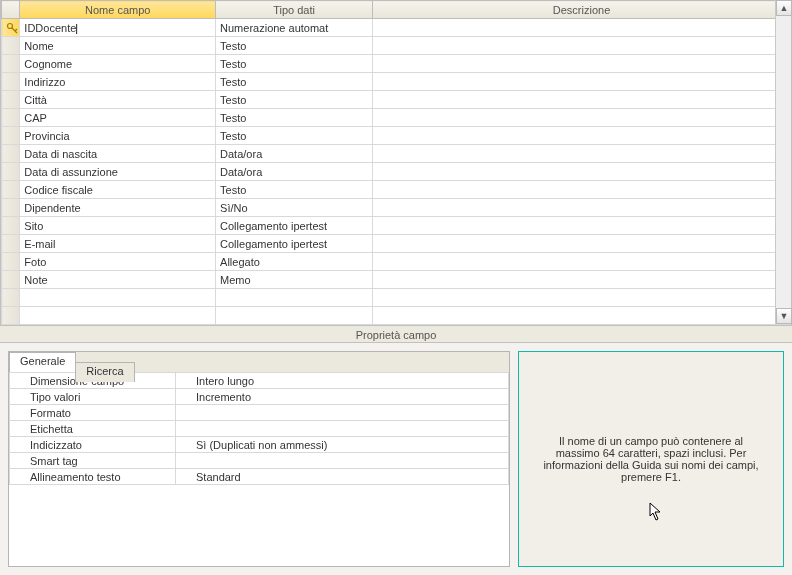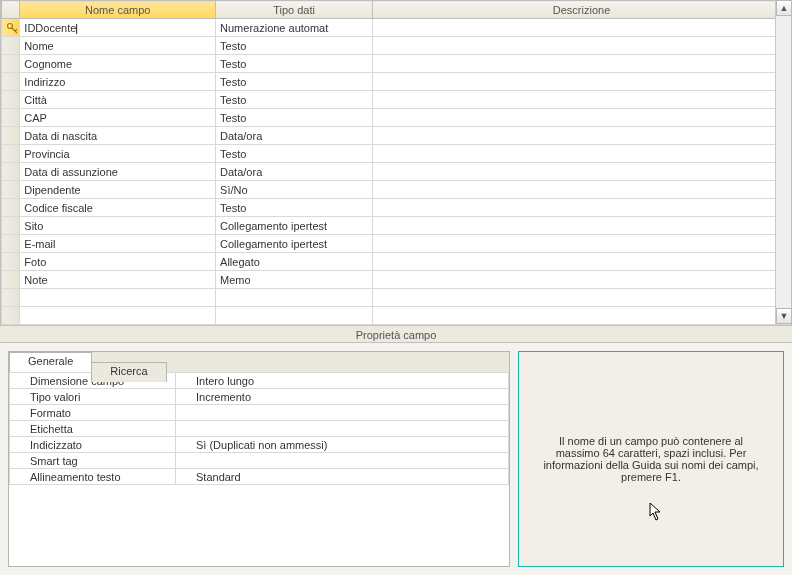--- a/index.html
+++ b/index.html
@@ -33,21 +33,21 @@
 
   
   .section-header { width:100%; height:18px; background:#ece9df; border-top:1px solid #c0c0c0; border-bottom:1px solid #c0c0c0; text-align:center; line-height:18px; color:#555; }
 
   
   .bottom { display:flex; gap:8px; padding:8px; height:calc(575px - 325px - 18px); }
   .props-box { flex: 1 1 auto; background:#fff; border:1px solid #b5b5b5; display:flex; flex-direction:column; }
   .help-box { width:266px; background:#f1efe8; border:1px solid #14b8a6; display:flex; align-items:center; justify-content:center; text-align:center; padding:20px; color:#555; position:relative; }
 
   .tabs { display:flex; height:20px; background:#ebe8dd; position:relative; }
-  .tab { padding:2px 18px; border:1px solid #b5b5b5; border-bottom:none; background:#ebe8dd; margin-right:-1px; cursor:default; position:relative; top:0px; }
+  .tab { padding:2px 10px; border:1px solid #b5b5b5; border-bottom:none; background:#ebe8dd; margin-right:-1px; cursor:default; position:relative; top:0px; }
   .tab.active { background:#fff;}
   .tab.inactive { top:10px; }
 
   table.props { border-collapse: collapse; width:100%; }
   table.props td { border:1px solid #d9d9d9; height:16px; padding:0 20px; }
   .prop-label { width:166px; }
   .prop-value { }
 
   .cursor-arrow { position:absolute; left:130px; top:150px; pointer-events:none; }
 </style>
@@ -108,46 +108,46 @@
             <td></td>
           </tr>
           <tr>
             <td class="row-header-col"></td>
             <td>CAP</td>
             <td>Testo</td>
             <td></td>
           </tr>
           <tr>
             <td class="row-header-col"></td>
+            <td>Provincia</td>
+            <td>Testo</td>
+            <td></td>
+          </tr>
+          <tr>
+            <td class="row-header-col"></td>
             <td>Data di nascita</td>
             <td>Data/ora</td>
             <td></td>
           </tr>
           <tr>
             <td class="row-header-col"></td>
-            <td>Provincia</td>
-            <td>Testo</td>
-            <td></td>
-          </tr>
-          <tr>
-            <td class="row-header-col"></td>
             <td>Data di assunzione</td>
             <td>Data/ora</td>
             <td></td>
           </tr>
           <tr>
             <td class="row-header-col"></td>
+            <td>Codice fiscale</td>
+            <td>Testo</td>
+            <td></td>
+          </tr>
+          <tr>
+            <td class="row-header-col"></td>
             <td>Dipendente</td>
             <td>Sì/No</td>
-            <td></td>
-          </tr>
-          <tr>
-            <td class="row-header-col"></td>
-            <td>Codice fiscale</td>
-            <td>Testo</td>
             <td></td>
           </tr>
           <tr>
             <td class="row-header-col"></td>
             <td>Sito</td>
             <td>Collegamento ipertest</td>
             <td></td>
           </tr>
           <tr>
             <td class="row-header-col"></td>

